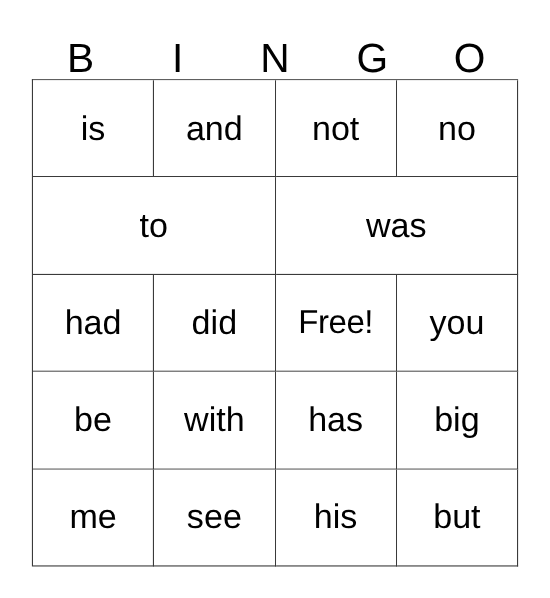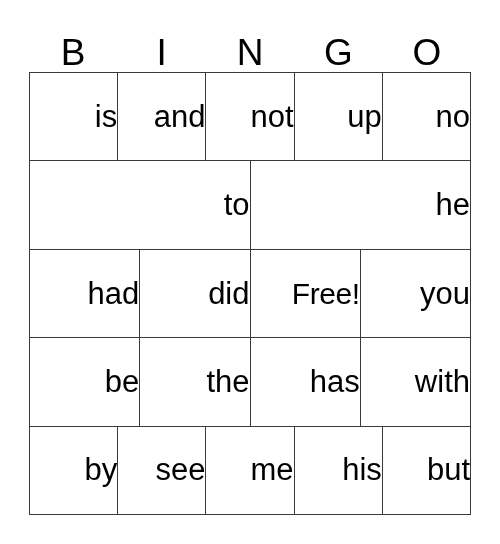--- a/index.html
+++ b/index.html
@@ -55,21 +55,21 @@
     flex: 1 1 0;
     display: flex;
   }
   .grid-cell {
     flex: 1 1 0;
     border-right: 1px solid #3a3a3a;
     border-bottom: 1px solid #3a3a3a;
     box-sizing: border-box;
     display: flex;
     align-items: center;
-    justify-content: flex-end;
+    justify-content: center;
     background: #ffffff;
     overflow: hidden;
   }
   .cell-text {
     font-size: 31px;
     line-height: 34px;
     font-weight: 400;
     color: #000000;
     white-space: nowrap;
     user-select: none;
@@ -98,33 +98,30 @@
       <div class="grid-cell">
           <span class="cell-text">is</span>
         </div>
       <div class="grid-cell">
           <span class="cell-text">and</span>
         </div>
       <div class="grid-cell">
           <span class="cell-text">not</span>
         </div>
       <div class="grid-cell">
-          <span class="cell-text">up</span>
-        </div>
-      <div class="grid-cell">
           <span class="cell-text">no</span>
         </div>
     </div>
 
     <div class="grid-row">
       <div class="grid-cell">
           <span class="cell-text">to</span>
         </div>
       <div class="grid-cell">
-          <span class="cell-text">he</span>
+          <span class="cell-text">was</span>
         </div>
     </div>
 
     <div class="grid-row">
       <div class="grid-cell">
           <span class="cell-text">had</span>
         </div>
       <div class="grid-cell">
           <span class="cell-text">did</span>
         </div>
@@ -134,39 +131,36 @@
       <div class="grid-cell">
           <span class="cell-text">you</span>
         </div>
     </div>
 
     <div class="grid-row">
       <div class="grid-cell">
           <span class="cell-text">be</span>
         </div>
       <div class="grid-cell">
-          <span class="cell-text">the</span>
+          <span class="cell-text">with</span>
         </div>
       <div class="grid-cell">
           <span class="cell-text">has</span>
         </div>
       <div class="grid-cell">
-          <span class="cell-text">with</span>
+          <span class="cell-text">big</span>
         </div>
     </div>
 
     <div class="grid-row">
       <div class="grid-cell">
-          <span class="cell-text">by</span>
+          <span class="cell-text">me</span>
         </div>
       <div class="grid-cell">
           <span class="cell-text">see</span>
-        </div>
-      <div class="grid-cell">
-          <span class="cell-text">me</span>
         </div>
       <div class="grid-cell">
           <span class="cell-text">his</span>
         </div>
       <div class="grid-cell">
           <span class="cell-text">but</span>
         </div>
     </div>
 
   </div>

